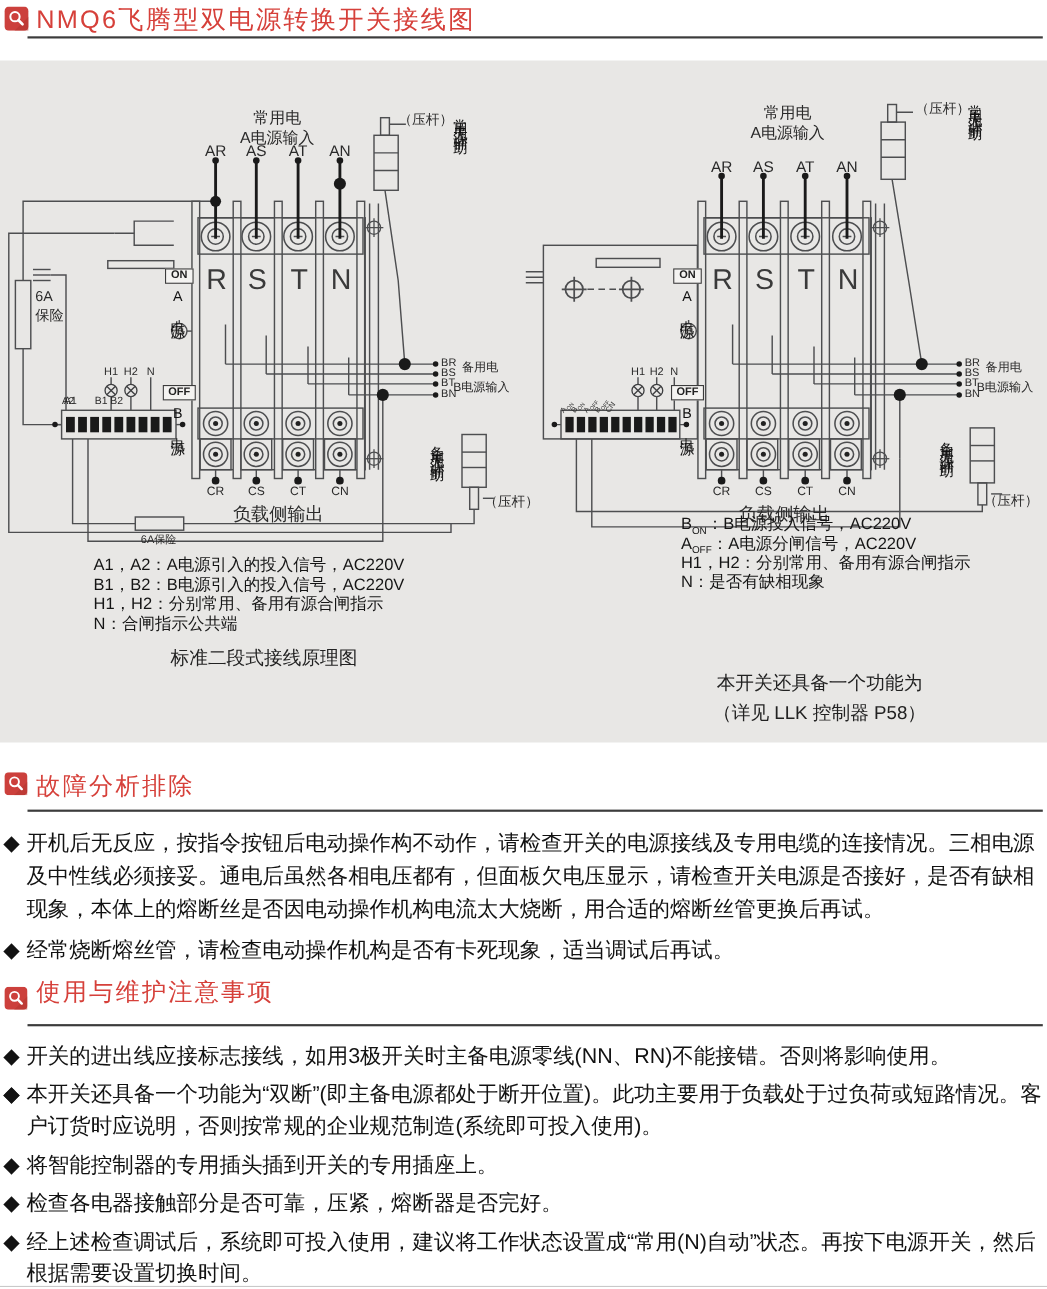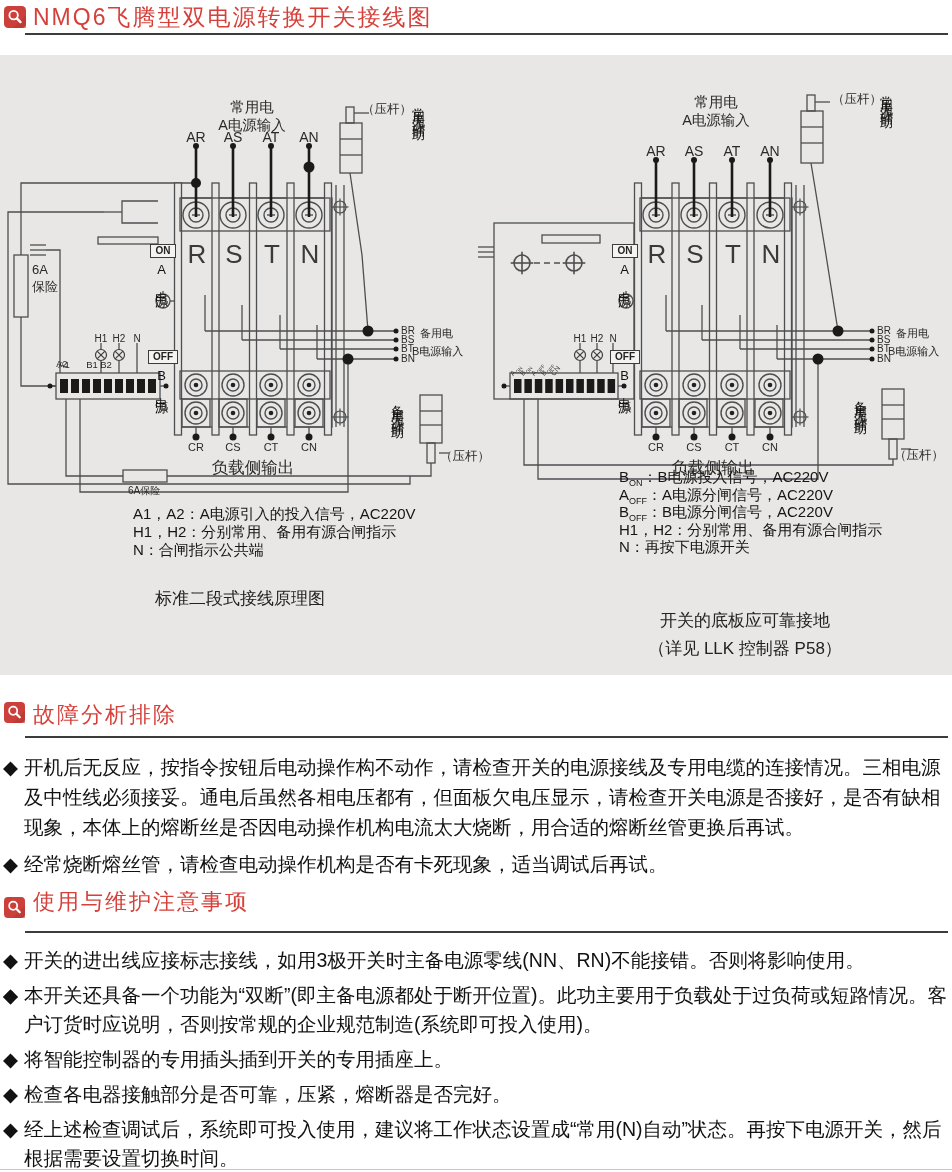--- a/index.html
+++ b/index.html
@@ -241,22 +241,23 @@
     <div class="dl t15" style="left:412px;top:289px;">B电源输入</div>
     <div class="ctr dl t11" style="left:196px;top:386px;">CR</div>
     <div class="ctr dl t11" style="left:233px;top:386px;">CS</div>
     <div class="ctr dl t11" style="left:271px;top:386px;">CT</div>
     <div class="ctr dl t11" style="left:309px;top:386px;">CN</div>
     <div class="ctr dl" style="left:253px;top:402px;font-size:16.5px;">负载侧输出</div>
     <div class="vt t13" style="left:412px;top:42px;">常用无源辅助</div>
     <div class="dl" style="left:362px;top:46px;font-size:12.5px;">（压杆）</div>
     <div class="vt t13" style="left:391px;top:340px;">备用无源辅助</div>
     <div class="dl" style="left:440px;top:393px;font-size:12.5px;">（压杆）</div>
-    <div class="legend" style="left:85px;top:450px;margin-left:48px;">
+    <div class="legend" style="left:85px;top:450px;">
       <div>A1，A2：A电源引入的投入信号，AC220V</div>
+      <div>B1，B2：B电源引入的投入信号，AC220V</div>
       <div>H1，H2：分别常用、备用有源合闸指示</div>
       <div>N：合闸指示公共端</div>
     </div>
     <div class="cap" style="left:240px;top:532px;">标准二段式接线原理图</div>
   </div>
 
   <div class="diag" style="left:476px;">
     <svg width="476" height="620" viewBox="0 0 476 620">
       <g stroke="#4d4e50" stroke-width="1.3" fill="none">
 
@@ -412,25 +413,24 @@
     <div class="ctr dl t11" style="left:256px;top:386px;">CT</div>
     <div class="ctr dl t11" style="left:294px;top:386px;">CN</div>
     <div class="ctr dl" style="left:237px;top:402px;font-size:16.5px;">负载侧输出</div>
     <div class="vt t13" style="left:404px;top:30px;">常用无源辅助</div>
     <div class="dl" style="left:356px;top:36px;font-size:12.5px;">（压杆）</div>
     <div class="vt t13" style="left:378px;top:336px;">备用无源辅助</div>
     <div class="dl" style="left:418px;top:392px;font-size:12.5px;">（压杆）</div>
     <div class="legend" style="left:143px;top:413px;line-height:17.5px;">
       <div style="height:17.5px;"><span>B</span><sub>ON</sub><span>：B电源投入信号，AC220V</span></div>
       <div style="height:17.5px;"><span>A</span><sub>OFF</sub><span>：A电源分闸信号，AC220V</span></div>
-      <div style="height:17.5px;"><span>B</span><sub>OFF</sub><span>：B电源分闸信号，AC220V</span></div>
       <div style="height:17.5px;"><span>H1，H2</span><sub></sub><span>：分别常用、备用有源合闸指示</span></div>
-      <div style="height:17.5px;"><span>N</span><sub></sub><span>：再按下电源开关</span></div>
+      <div style="height:17.5px;"><span>N</span><sub></sub><span>：是否有缺相现象</span></div>
     </div>
-    <div class="cap" style="left:269px;top:554px;">开关的底板应可靠接地</div>
+    <div class="cap" style="left:269px;top:554px;">本开关还具备一个功能为</div>
     <div class="cap" style="left:269px;top:582px;">（详见 LLK 控制器 P58）</div>
   </div>
 </div>
 
 <div class="abs" style="left:4px;top:702px;width:21px;height:21px;">
   <svg width="21" height="21" viewBox="0 0 24 24">
     <rect width="24" height="24" rx="4.5" fill="#cc403c"></rect>
     <path d="M24 10 L10 24 L24 24 Z" fill="#b23430" opacity="0.55"></path>
     <circle cx="10.5" cy="10" r="4.6" fill="none" stroke="#fff" stroke-width="2"></circle>
     <line x1="14" y1="13.5" x2="18" y2="17.5" stroke="#fff" stroke-width="2.6" stroke-linecap="round"></line>

